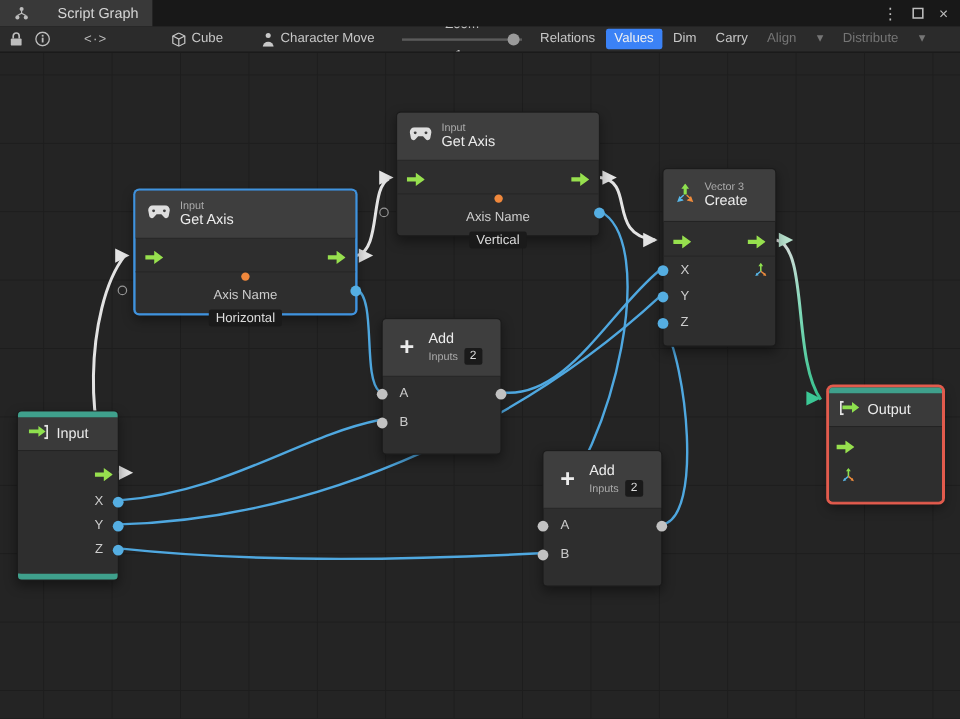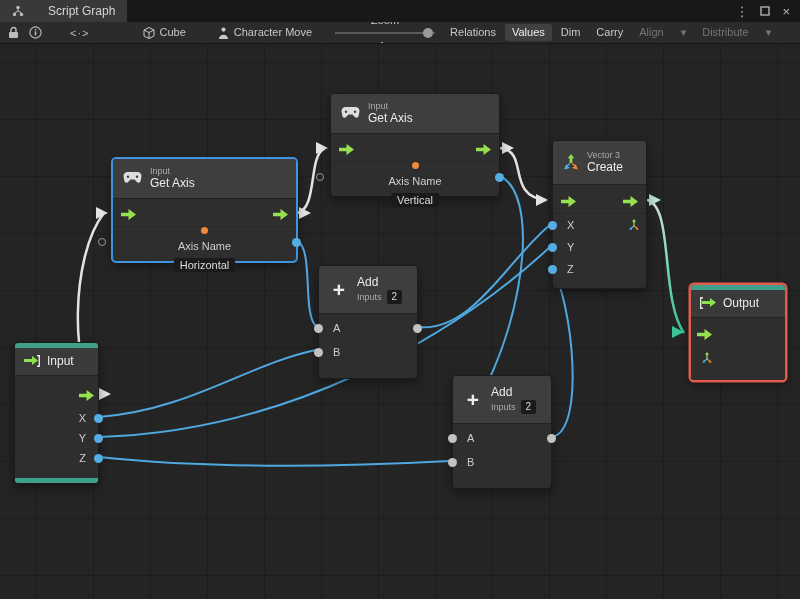--- a/index.html
+++ b/index.html
@@ -9,38 +9,38 @@
 
   
   .tabbar { height:22px; background:#181818; display:flex; align-items:stretch; flex:0 0 auto; }
   .tab { display:flex; align-items:center; gap:24px; padding:0 12px; background:#393939; color:#d6d6d6; font-size:12px; }
   .winbtns { margin-left:auto; display:flex; align-items:center; gap:12px; padding:0 10px; color:#bdbdbd; font-size:13px; }
   .winbtns .g { cursor:default; line-height:1; }
 
   
   .toolbar { height:22px; background:#2b2b2b; border-bottom:1px solid #161616; display:flex; align-items:center; padding:0 6px; gap:2px; font-size:11px; color:#c8c8c8; white-space:nowrap; overflow:hidden; flex:0 0 auto; }
   .tbtn { display:flex; align-items:center; gap:5px; padding:2px 7px; border-radius:2px; flex:0 0 auto; line-height:1.2; }
-  .tbtn.active { background:#404040; color:#f0f0f0; }
+  .tbtn.active { background:#3b82f6; color:#f0f0f0; }
   .tbtn.disabled { color:#757575;gap:17px; }
   .ticon { display:flex; align-items:center; }
   .codeglyph { letter-spacing:1px; color:#bdbdbd; font-size:11px; }
   .zoomwrap { display:flex; align-items:center; gap:6px;flex-direction:column; }
   .slider { width:100px; height:2px; background:#5b5b5b; position:relative; }
   .slider .handle { position:absolute; top:-4px; left:88px; width:10px; height:10px; border-radius:50%; background:#9a9a9a; }
 
   
   .canvas { position:relative; flex:1; overflow:hidden; background:#242424;
     background-image:linear-gradient(#1d1d1d 1px, transparent 1px), linear-gradient(90deg,#1d1d1d 1px, transparent 1px);
     background-size:57px 57px; background-position:36px 18px; }
   svg.wires { position:absolute; left:0; top:0; pointer-events:none; }
 
   
   .node { position:absolute; background:#2e2e2e; border:1px solid #1b1b1b; border-radius:4px; box-shadow:0 4px 10px rgba(0,0,0,.4); font-size:11px; }
   .node.sel-blue { border-color:#4093de; box-shadow:0 0 0 1px #4093de, 0 4px 10px rgba(0,0,0,.4); }
-  .node.sel-red  { border-color:#e25b4d; box-shadow:0 0 0 1.5px #e25b4d, 0 4px 10px rgba(0,0,0,.4); }
+  .node.sel-red  { border-color:#e25b4d; box-shadow:0 0 0 1.5px #e25b4d, 0 4px 10px rgba(0,0,0,.4);margin-top:38px; }
   .node-head { display:flex; align-items:center; gap:8px; background:#3e3e3e; padding:5px 10px; border-radius:3px 3px 0 0; border-bottom:1px solid #232323; }
   .cat { font-size:9px; color:#ababab; line-height:1.15; }
   .title { font-size:12px; color:#ececec; line-height:1.2; }
   .node-body { position:relative; }
   .row { position:relative; display:flex; align-items:center; padding:0 14px; gap:6px; }
   .plabel { color:#cdcdcd; font-size:11px; }
   .field { background:#1a1a1a; border-radius:2px; padding:1px 6px; font-size:11px; color:#dcdcdc; }
   .mini-field { background:#1a1a1a; border-radius:2px; padding:0 5px; font-size:10px; color:#dcdcdc; line-height:14px; }
   .edge-dot { position:absolute; width:9px; height:9px; border-radius:50%; top:50%; margin-top:-4.5px; }
   .edge-dot.l { left:-5px; } .edge-dot.r { right:-5px; }

